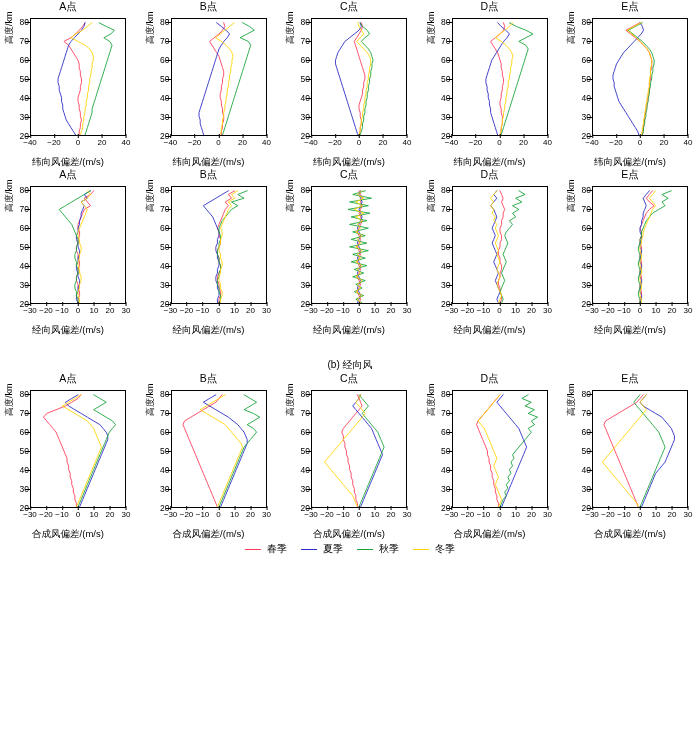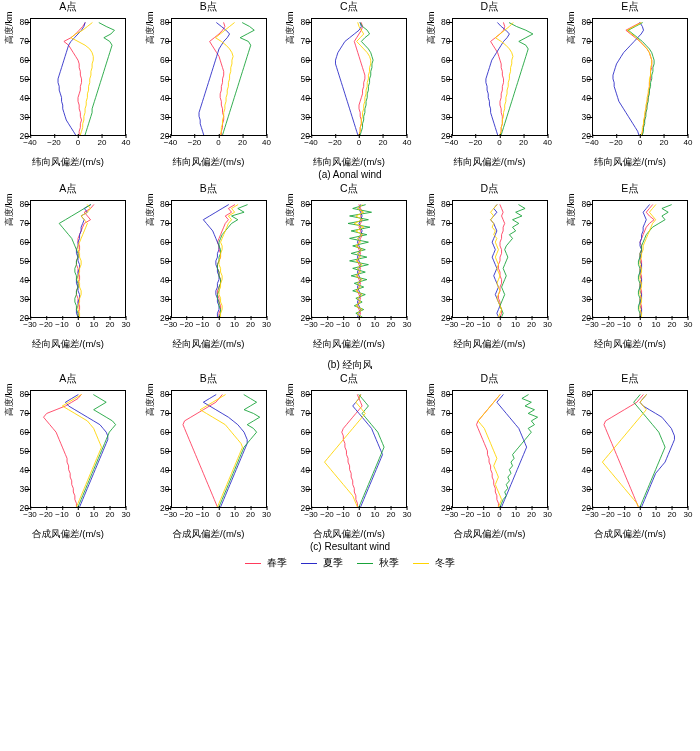--- a/index.html
+++ b/index.html
@@ -210,21 +210,20 @@
                 <div class="xt" style="left:8px"><div class="xtickmark" style="left:50%"></div>−40</div>
                 <div class="xt" style="left:32px"><div class="xtickmark" style="left:50%"></div>−20</div>
                 <div class="xt" style="left:56px"><div class="xtickmark" style="left:50%"></div>0</div>
                 <div class="xt" style="left:80px"><div class="xtickmark" style="left:50%"></div>20</div>
                 <div class="xt" style="left:104px"><div class="xtickmark" style="left:50%"></div>40</div>
               </div>
             </div>
             <div class="xlabel">纬向风偏差/(m/s)</div>
           </div>
         </div>
-        <div class="caption2">(a)  Aonal wind</div>
       </div>
       <div class="rowblock">
         <div class="panelrow">
           <div class="panel">
             <div class="ptitle">A点</div>
             <div class="plotwrap">
               <div class="ylabel"><span>高度/km</span></div>
               <div class="ytick" style="top:3.806451612903217px">80</div>
               <div class="ytickmark" style="top:7.806451612903217px"></div>
               <div class="ytick" style="top:22.83870967741936px">70</div>
@@ -405,21 +404,21 @@
                 <div class="xt" style="left:40px"><div class="xtickmark" style="left:50%"></div>−10</div>
                 <div class="xt" style="left:56px"><div class="xtickmark" style="left:50%"></div>0</div>
                 <div class="xt" style="left:72px"><div class="xtickmark" style="left:50%"></div>10</div>
                 <div class="xt" style="left:88px"><div class="xtickmark" style="left:50%"></div>20</div>
                 <div class="xt" style="left:104px"><div class="xtickmark" style="left:50%"></div>30</div>
               </div>
             </div>
             <div class="xlabel">经向风偏差/(m/s)</div>
           </div>
         </div>
-        <div class="caption" style="margin-top: 8px;">(b)  经向风</div>
+        <div class="caption" style="margin-top: 22px;">(b)  经向风</div>
       </div>
       <div class="rowblock">
         <div class="panelrow">
           <div class="panel">
             <div class="ptitle">A点</div>
             <div class="plotwrap">
               <div class="ylabel"><span>高度/km</span></div>
               <div class="ytick" style="top:3.806451612903217px">80</div>
               <div class="ytickmark" style="top:7.806451612903217px"></div>
               <div class="ytick" style="top:22.83870967741936px">70</div>
@@ -600,21 +599,20 @@
                 <div class="xt" style="left:40px"><div class="xtickmark" style="left:50%"></div>−10</div>
                 <div class="xt" style="left:56px"><div class="xtickmark" style="left:50%"></div>0</div>
                 <div class="xt" style="left:72px"><div class="xtickmark" style="left:50%"></div>10</div>
                 <div class="xt" style="left:88px"><div class="xtickmark" style="left:50%"></div>20</div>
                 <div class="xt" style="left:104px"><div class="xtickmark" style="left:50%"></div>30</div>
               </div>
             </div>
             <div class="xlabel">合成风偏差/(m/s)</div>
           </div>
         </div>
-        <div class="caption2">(c)  Resultant wind</div>
       </div>
     </div>
   <div class="legend" id="legend">
       <div class="legitem">
         <span class="legline" style="border-top-color:#ff3b5c"></span>
         <span>春季</span>
       </div>
       <div class="legitem">
         <span class="legline" style="border-top-color:#2b2bc8"></span>
         <span>夏季</span>

